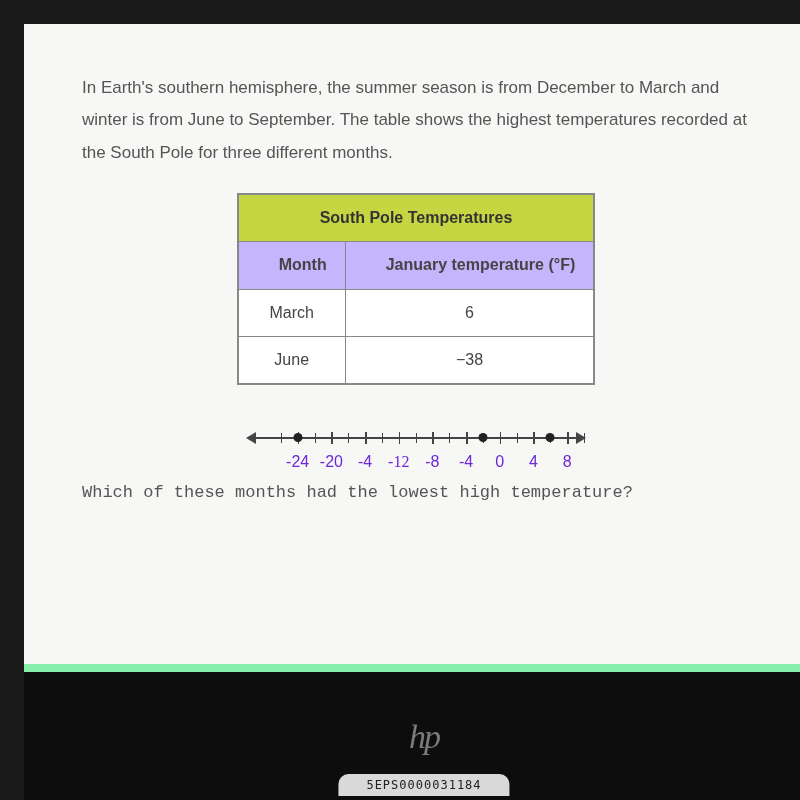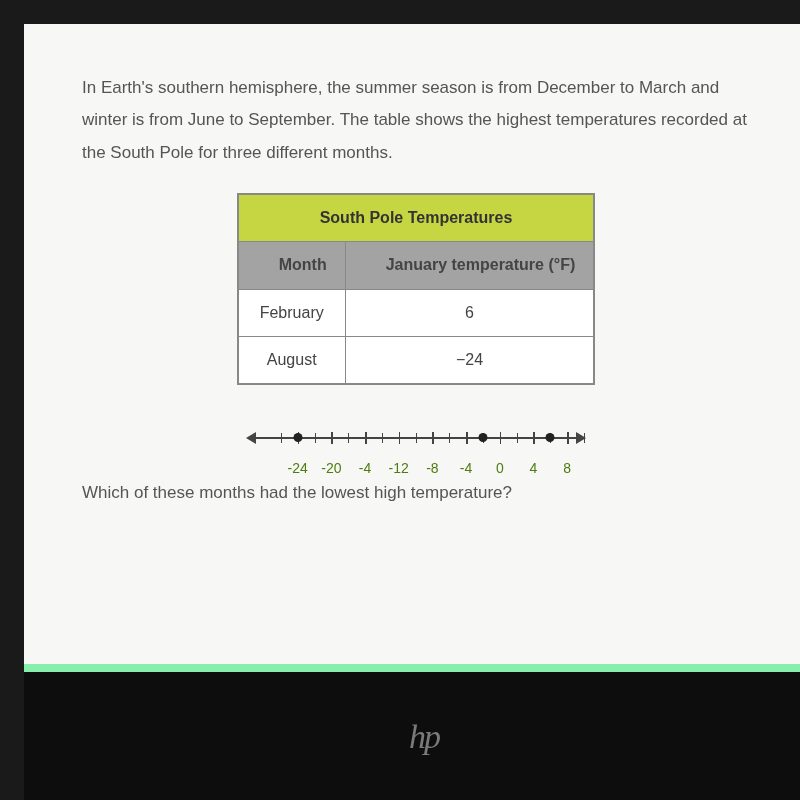--- a/index.html
+++ b/index.html
@@ -33,21 +33,21 @@
       background: #fff;
     }
     th, td {
       border: 1px solid #888;
       padding: 8px 18px;
       text-align: center;
       color: #444;
       font-size: 16px;
     }
     th {
-      background: #a3a3a3;
+      background: #c4b5fd;
       font-weight: bold;
       padding-left: 40px;
     }
     .title-row td {
       background: #c6d642;
       font-weight: bold;
       color: #333;
       font-size: 16px;
       text-align: center;
     }
@@ -78,36 +78,36 @@
     .nl-tick {
       position: absolute;
       top: 10px;
       width: 1px;
       height: 10px;
       background: #444;
     }
     .nl-tick.major { height: 12px; width: 1.5px; top:9px; }
     .nl-label {
       position: absolute;
-      top: 32px;
-      font-size: 14px;
-      color: #4d7c0f;
+      top: 24px;
+      font-size: 16px;
+      color: #6d28d9;
       transform: translateX(-50%);
       white-space: nowrap;
     }
     .nl-point {
       position: absolute;
       top: 10px;
       width: 9px;
       height: 9px;
       background: #222;
       border-radius: 50%;
       transform: translateX(-50%);
     }
-    .question-text { margin-top: 8px; }
+    .question-text { margin-top: 8px; font-family: Liberation Mono, monospace; }
     .bezel {
       position: absolute;
       left: 0; right: 0;
       top: 640px;
       bottom: 0;
       background: #0d0d0d;
       border-top: 8px solid #86efac;
     }
     .hp-logo {
       position: absolute;
@@ -143,26 +143,26 @@
   <table>
     <tbody>
         <tr class="title-row">
       <td colspan="2">South Pole Temperatures</td>
     </tr>
     <tr>
       <th>Month</th>
       <th>January temperature (°F)</th>
     </tr>
     <tr>
-      <td>February</td>
+      <td>March</td>
       <td>6</td>
     </tr>
     <tr>
-      <td>August</td>
-      <td>−24</td>
+      <td>June</td>
+      <td>−38</td>
     </tr>
   </tbody>
     </table>
 
 
   <div class="number-line" id="number-line">
     <div class="nl-arrow-left"></div>
     <div class="nl-axis"></div>
     <div class="nl-arrow-right"></div>
   <div class="nl-tick" style="left: 36.8421px;"></div>
@@ -180,29 +180,30 @@
       <div class="nl-tick" style="left: 238.947px;"></div>
       <div class="nl-tick major" style="left: 255.789px;"></div>
       <div class="nl-tick" style="left: 272.632px;"></div>
       <div class="nl-tick major" style="left: 289.474px;"></div>
       <div class="nl-tick" style="left: 306.316px;"></div>
       <div class="nl-tick major" style="left: 323.158px;"></div>
       <div class="nl-tick" style="left: 340px;"></div>
       <div class="nl-label" style="left: 53.6842px;">-24</div>
       <div class="nl-label" style="left: 87.3684px; text-align: center;">-20</div>
       <div class="nl-label" style="left: 121.053px;">-4</div>
-      <div class="nl-label" style="left: 154.737px;">-12</div>
+      <div class="nl-label" style="left: 154.737px; font-family: Liberation Serif, serif;">-12</div>
       <div class="nl-label" style="left: 188.421px;">-8</div>
       <div class="nl-label" style="left: 222.105px;">-4</div>
       <div class="nl-label" style="left: 255.789px;">0</div>
       <div class="nl-label" style="left: 289.474px;">4</div>
       <div class="nl-label" style="left: 323.158px;">8</div>
       <div class="nl-point" style="left: 53.6842px;"></div>
       <div class="nl-point" style="left: 238.947px;"></div>
       <div class="nl-point" style="left: 306.316px;"></div>
     </div>
 
   <p class="question-text">Which of these months had the lowest high temperature?</p>
 </div>
 
 <div class="bezel">
   <div class="hp-logo">hp</div>
+  <div class="asset-tag">5EPS0000031184</div>
 </div>
 
 </body></html>

